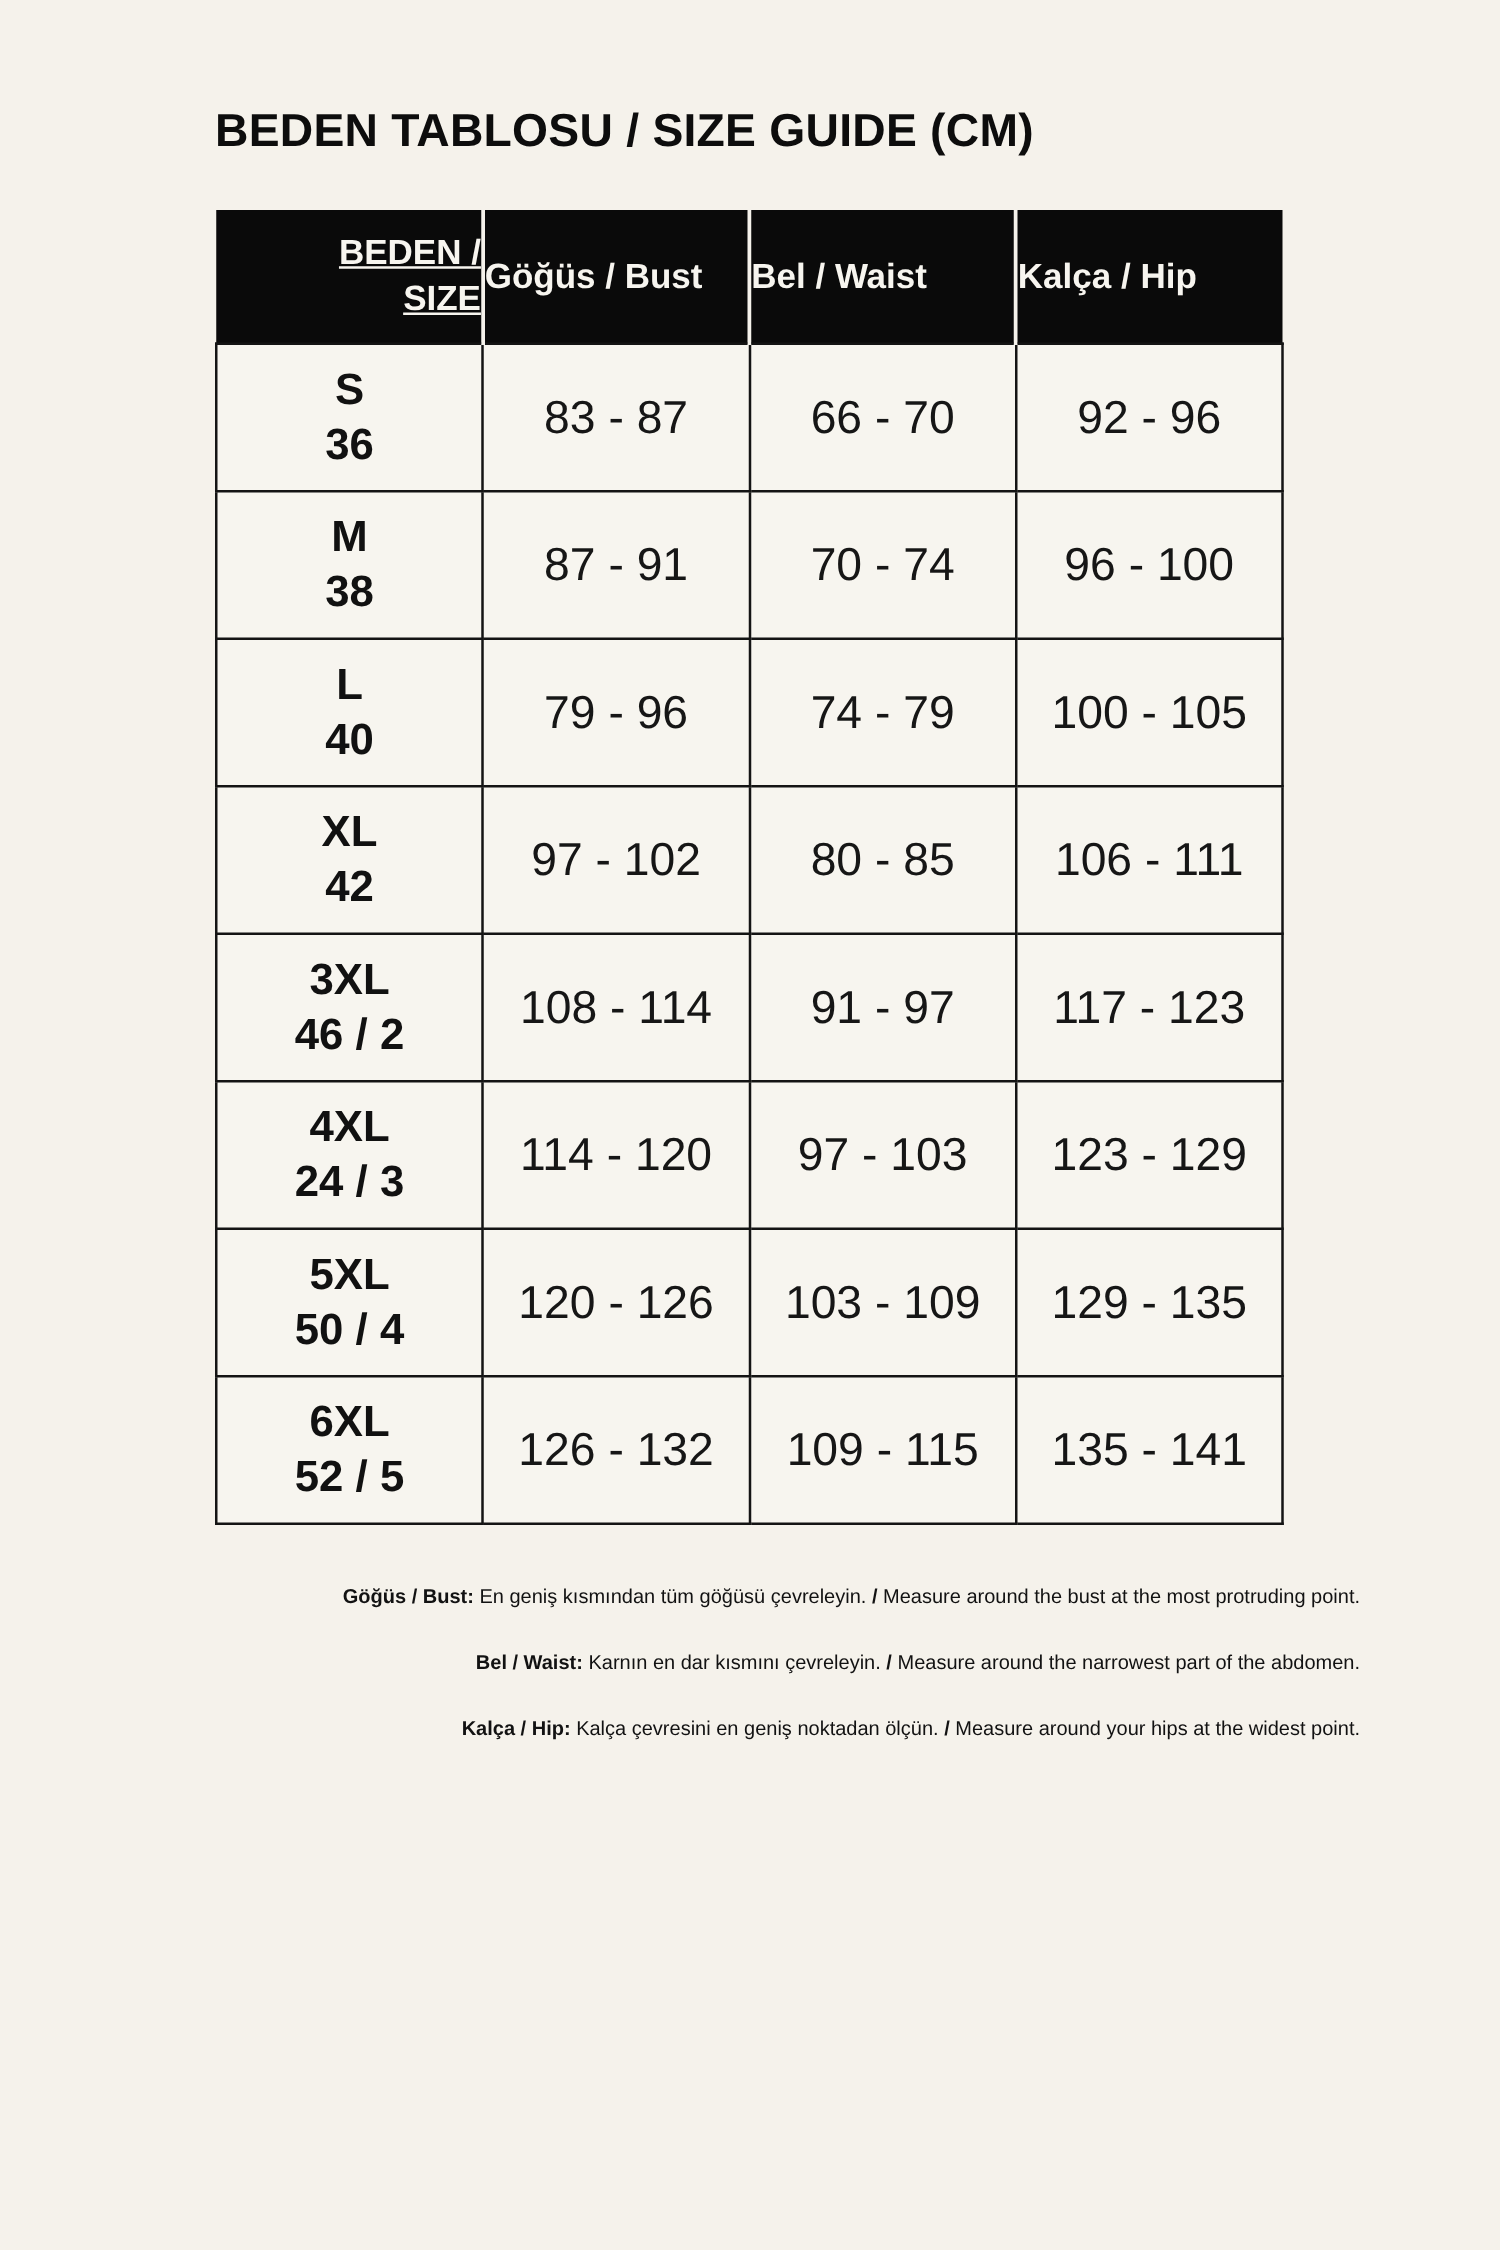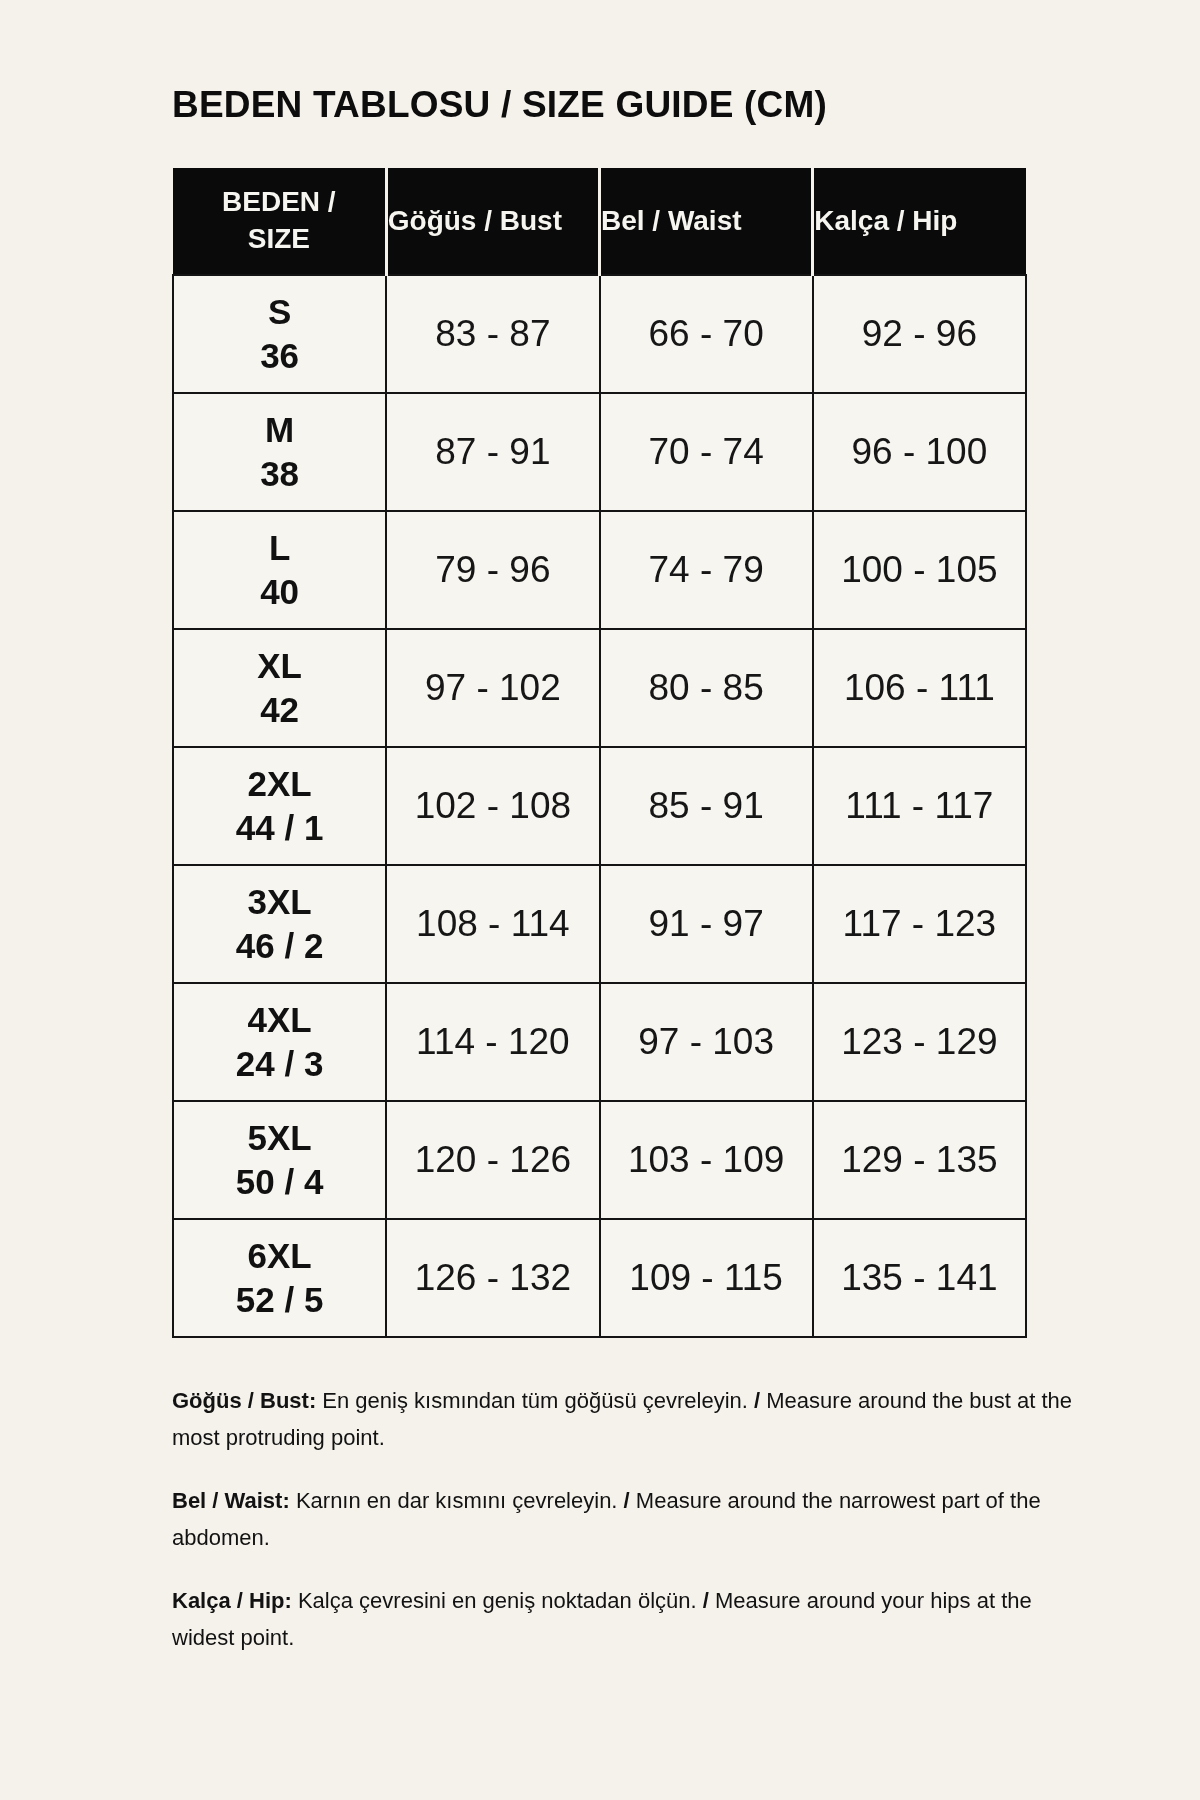--- a/index.html
+++ b/index.html
@@ -42,22 +42,23 @@
     font-weight:700;
     height:107px;
     text-align:left;
     vertical-align:middle;
     border:none;
     border-left:3px solid var(--page-bg);
     line-height:1.32;
   }
   .size-table th:first-child{
     border-left:none;
-    text-align:center;
+    text-align:right;
     white-space:pre-line;
+    text-decoration:underline;
   }
   .size-table td{
     background:var(--cell-bg);
     border:2px solid var(--border);
     height:118px;
     text-align:center;
     vertical-align:middle;
     font-size:37px;
     color:#161616;
   }
@@ -66,24 +67,25 @@
     font-size:35px;
     line-height:1.26;
     color:#111;
   }
   .size-cell .line{display:block;}
   .notes{
     margin-top:45px;
     width:916px;
   }
   .note{
-    font-size:22px;
+    font-size:16px;
     line-height:1.68;
     margin-bottom:26px;
     color:var(--text);
+    text-align:right;
   }
   .note b{font-weight:700;}
 </style>
 </head>
 <body>
 
 <div class="page">
 
   <h1 class="page-title">BEDEN TABLOSU / SIZE GUIDE (CM)</h1>
 
@@ -135,29 +137,20 @@
         <td class="size-cell">
             <span class="line">XL</span>
             <span class="line">42</span>
           </td>
         <td>97 - 102</td>
         <td>80 - 85</td>
         <td>106 - 111</td>
       </tr>
       <tr>
         <td class="size-cell">
-            <span class="line">2XL</span>
-            <span class="line">44 / 1</span>
-          </td>
-        <td>102 - 108</td>
-        <td>85 - 91</td>
-        <td>111 - 117</td>
-      </tr>
-      <tr>
-        <td class="size-cell">
             <span class="line">3XL</span>
             <span class="line">46 / 2</span>
           </td>
         <td>108 - 114</td>
         <td>91 - 97</td>
         <td>117 - 123</td>
       </tr>
       <tr>
         <td class="size-cell">
             <span class="line">4XL</span>

